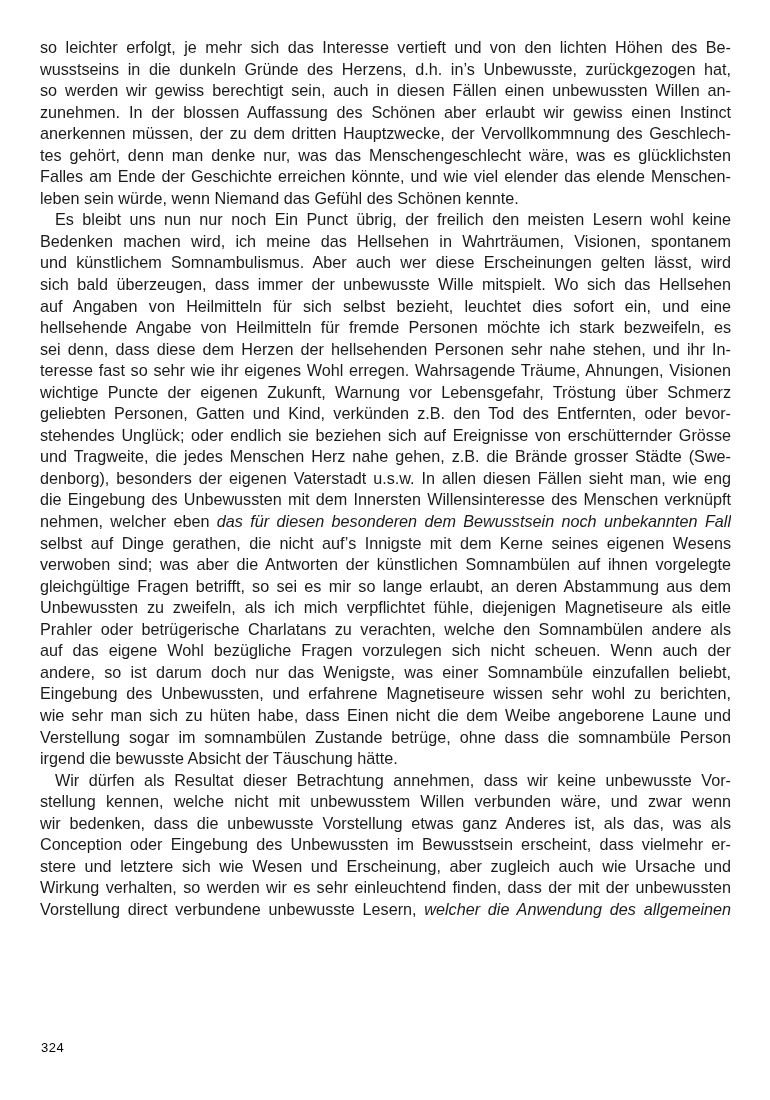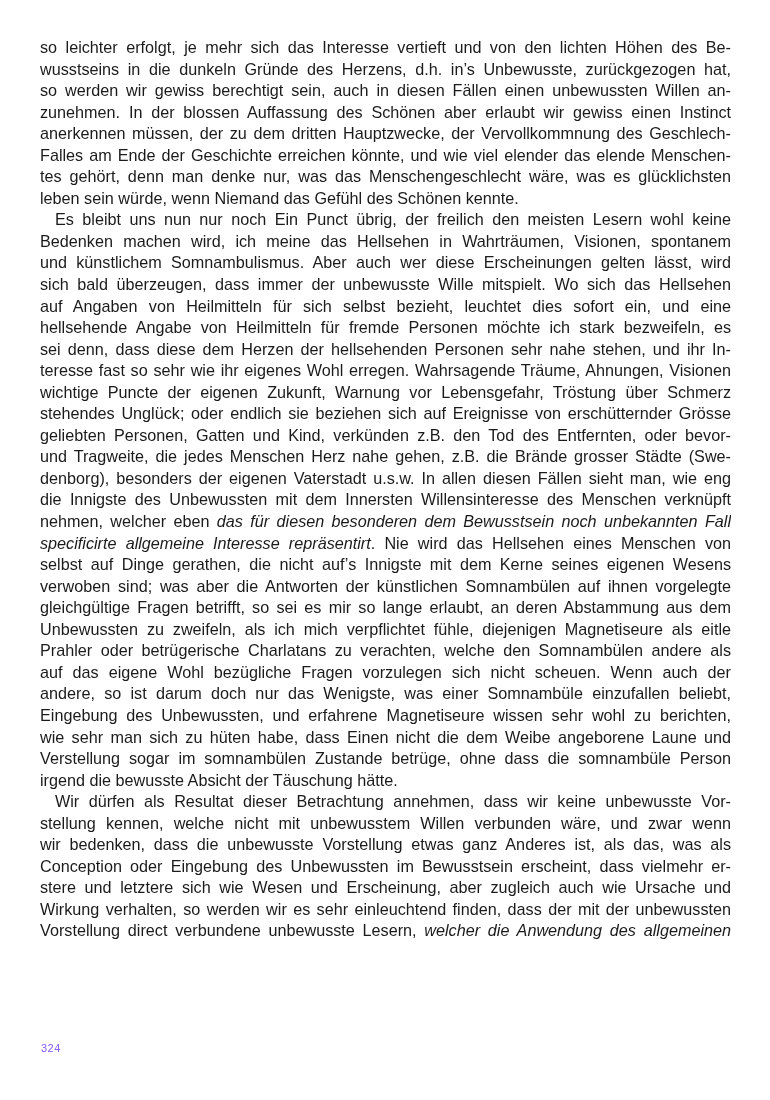--- a/index.html
+++ b/index.html
@@ -37,58 +37,57 @@
   .line.indent {
     text-indent: 15px;
   }
   .em {
     font-style: italic;
   }
   .page-number {
     position: absolute;
     left: 41px;
     top: 1041px;
-    font-size: 11px;
+    font-size: 13px;
     line-height: 14px;
-    color: #8b5cf6;
+    color: #000000;
     letter-spacing: 0.5px;
   }
 </style>
 </head>
 <body>
 
 <div class="page">
   <div class="text-block">
       <div>
         <div class="line"><span>so leichter erfolgt, je mehr sich das Interesse vertieft und von den lichten Höhen des Be-</span></div>
         <div class="line"><span>wusstseins in die dunkeln Gründe des Herzens, d.h. in’s Unbewusste, zurückgezogen hat,</span></div>
         <div class="line"><span>so werden wir gewiss berechtigt sein, auch in diesen Fällen einen unbewussten Willen an-</span></div>
         <div class="line"><span>zunehmen. In der blossen Auffassung des Schönen aber erlaubt wir gewiss einen Instinct</span></div>
         <div class="line"><span>anerkennen müssen, der zu dem dritten Hauptzwecke, der Vervollkommnung des Geschlech-</span></div>
+        <div class="line"><span>tes gehört, denn man denke nur, was das Menschengeschlecht wäre, was es glücklichsten</span></div>
         <div class="line"><span>Falles am Ende der Geschichte erreichen könnte, und wie viel elender das elende Menschen-</span></div>
-        <div class="line"><span>tes gehört, denn man denke nur, was das Menschengeschlecht wäre, was es glücklichsten</span></div>
         <div class="line line-end"><span>leben sein würde, wenn Niemand das Gefühl des Schönen kennte.</span></div>
       </div>
       <div>
         <div class="line indent"><span>Es bleibt uns nun nur noch Ein Punct übrig, der freilich den meisten Lesern wohl keine</span></div>
         <div class="line"><span>Bedenken machen wird, ich meine das Hellsehen in Wahrträumen, Visionen, spontanem</span></div>
         <div class="line"><span>und künstlichem Somnambulismus. Aber auch wer diese Erscheinungen gelten lässt, wird</span></div>
         <div class="line"><span>sich bald überzeugen, dass immer der unbewusste Wille mitspielt. Wo sich das Hellsehen</span></div>
         <div class="line"><span>auf Angaben von Heilmitteln für sich selbst bezieht, leuchtet dies sofort ein, und eine</span></div>
         <div class="line"><span>hellsehende Angabe von Heilmitteln für fremde Personen möchte ich stark bezweifeln, es</span></div>
         <div class="line"><span>sei denn, dass diese dem Herzen der hellsehenden Personen sehr nahe stehen, und ihr In-</span></div>
         <div class="line"><span>teresse fast so sehr wie ihr eigenes Wohl erregen. Wahrsagende Träume, Ahnungen, Visionen</span></div>
         <div class="line"><span>wichtige Puncte der eigenen Zukunft, Warnung vor Lebensgefahr, Tröstung über Schmerz</span></div>
+        <div class="line"><span>geliebten Personen, Gatten und Kind, verkünden z.B. den Tod des Entfernten, oder bevor-</span></div>
         <div class="line"><span>stehendes Unglück; oder endlich sie beziehen sich auf Ereignisse von erschütternder Grösse</span></div>
-        <div class="line"><span>geliebten Personen, Gatten und Kind, verkünden z.B. den Tod des Entfernten, oder bevor-</span></div>
         <div class="line"><span>und Tragweite, die jedes Menschen Herz nahe gehen, z.B. die Brände grosser Städte (Swe-</span></div>
         <div class="line"><span>denborg), besonders der eigenen Vaterstadt u.s.w. In allen diesen Fällen sieht man, wie eng</span></div>
-        <div class="line"><span>die Innigste des Unbewussten mit dem Innersten Willensinteresse des Menschen verknüpft</span></div>
+        <div class="line"><span>die Eingebung des Unbewussten mit dem Innersten Willensinteresse des Menschen verknüpft</span></div>
         <div class="line"><span>nehmen, welcher eben </span><span class="em">das für diesen besonderen dem Bewusstsein noch unbekannten Fall</span></div>
-        <div class="line"><span class="em">specificirte allgemeine Interesse repräsentirt</span><span>. Nie wird das Hellsehen eines Menschen von</span></div>
         <div class="line"><span>selbst auf Dinge gerathen, die nicht auf’s Innigste mit dem Kerne seines eigenen Wesens</span></div>
         <div class="line"><span>verwoben sind; was aber die Antworten der künstlichen Somnambülen auf ihnen vorgelegte</span></div>
         <div class="line"><span>gleichgültige Fragen betrifft, so sei es mir so lange erlaubt, an deren Abstammung aus dem</span></div>
         <div class="line"><span>Unbewussten zu zweifeln, als ich mich verpflichtet fühle, diejenigen Magnetiseure als eitle</span></div>
         <div class="line"><span>Prahler oder betrügerische Charlatans zu verachten, welche den Somnambülen andere als</span></div>
         <div class="line"><span>auf das eigene Wohl bezügliche Fragen vorzulegen sich nicht scheuen. Wenn auch der</span></div>
         <div class="line"><span>andere, so ist darum doch nur das Wenigste, was einer Somnambüle einzufallen beliebt,</span></div>
         <div class="line"><span>Eingebung des Unbewussten, und erfahrene Magnetiseure wissen sehr wohl zu berichten,</span></div>
         <div class="line"><span>wie sehr man sich zu hüten habe, dass Einen nicht die dem Weibe angeborene Laune und</span></div>
         <div class="line"><span>Verstellung sogar im somnambülen Zustande betrüge, ohne dass die somnambüle Person</span></div>

